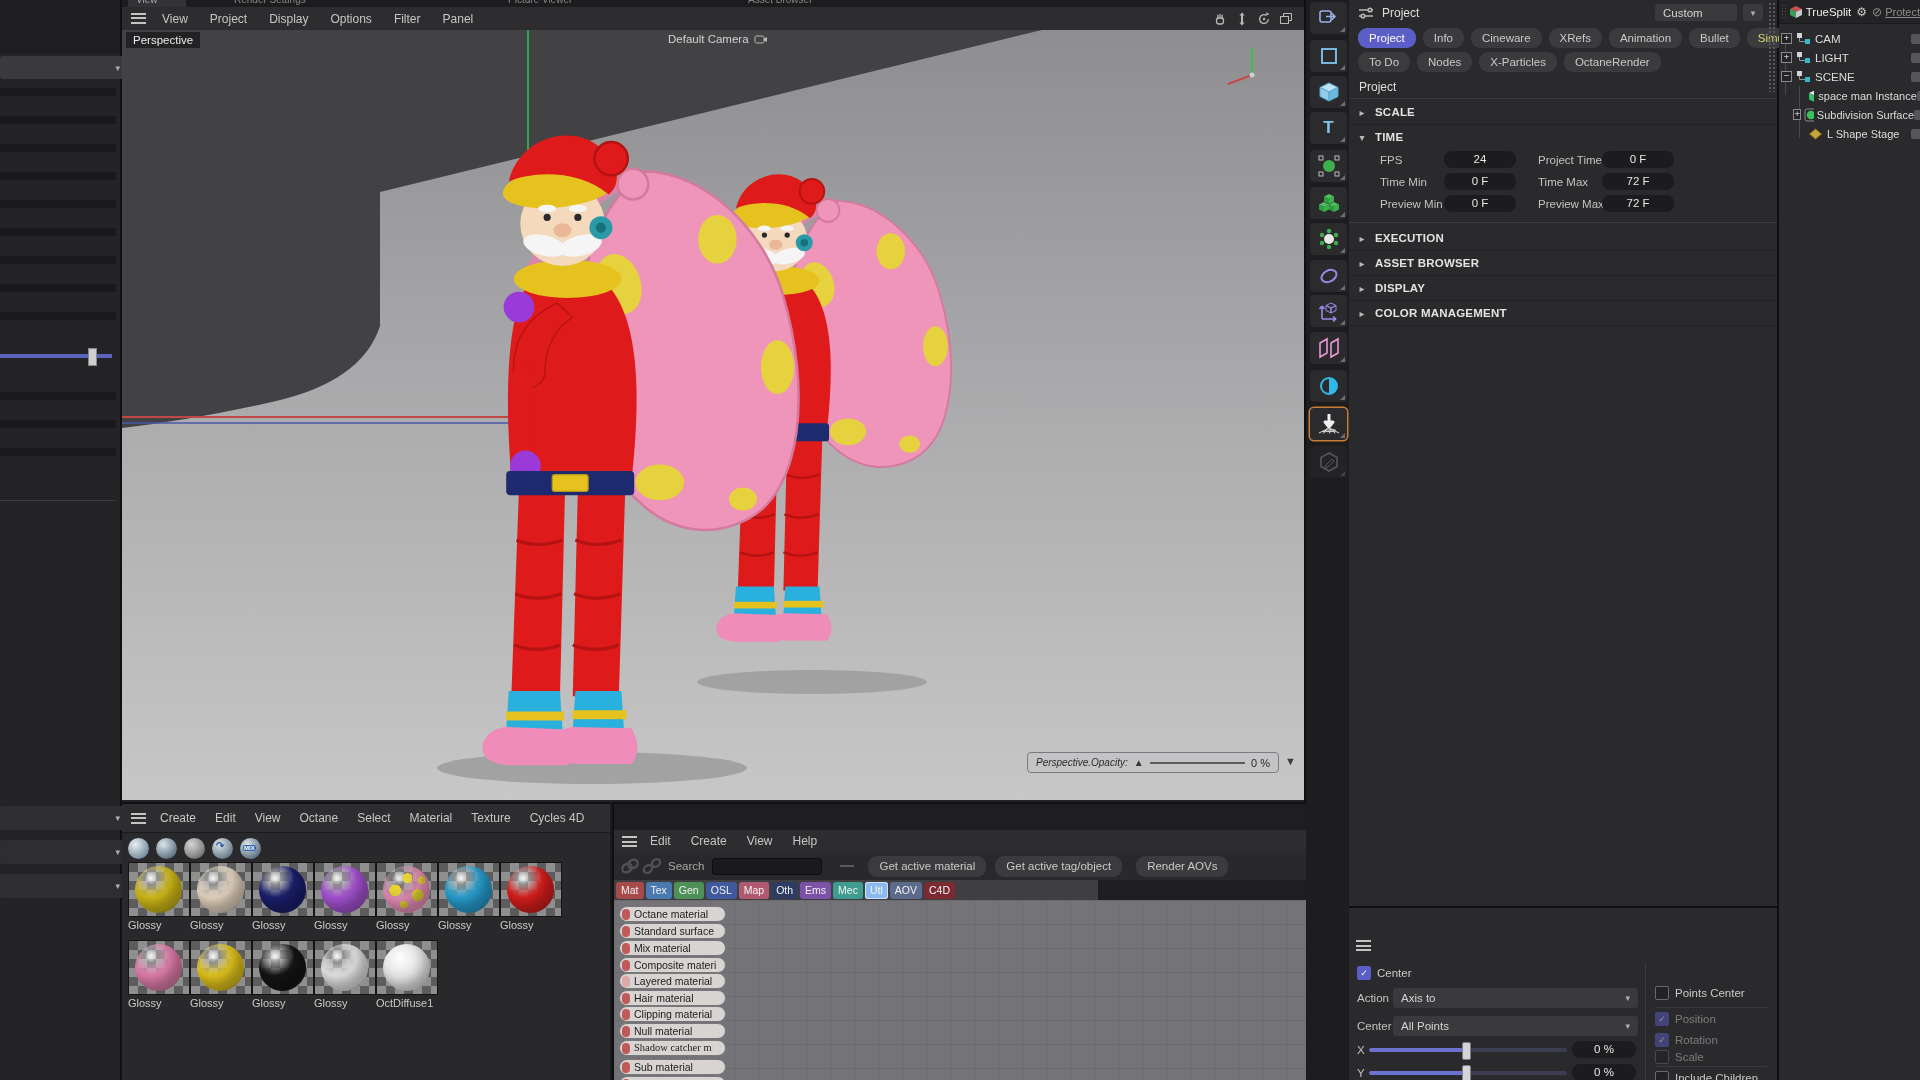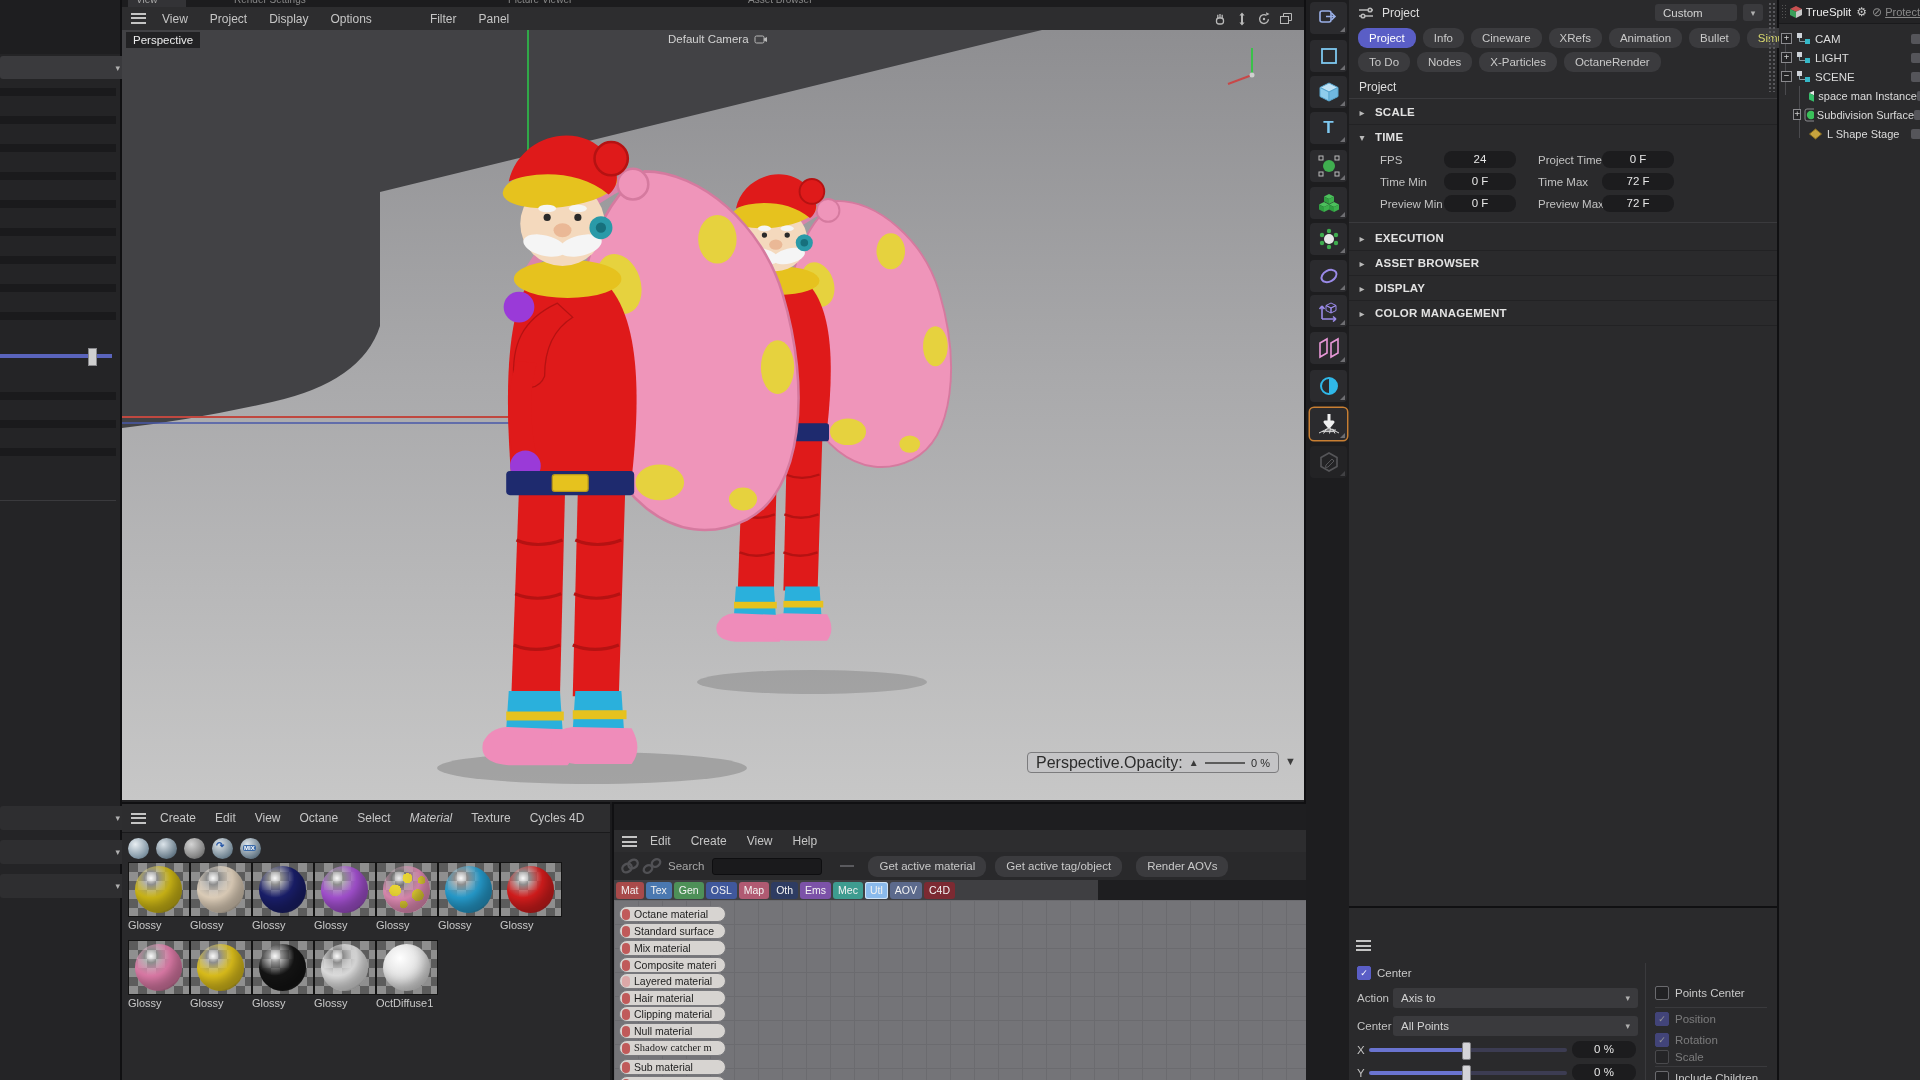--- a/index.html
+++ b/index.html
@@ -119,21 +119,21 @@
       <span class="abs" style="left:386px;top:-6px;font-size:10px;color:#888;">Picture Viewer</span>
       <span class="abs" style="left:626px;top:-6px;font-size:10px;color:#888;">Asset Browser</span>
     </div>
 
     <div class="abs" style="left:0;top:7px;width:1182px;height:23px;background:#2d2d2f;display:flex;align-items:center;border-bottom:1px solid #18181a;">
       <span class="burger" style="margin:0 14px 0 9px;"></span>
       <span class="menu-item" style="margin-right:18px;">View</span>
       <span class="menu-item" style="margin-right:18px;">Project</span>
       <span class="menu-item" style="margin-right:18px;">Display</span>
       <span class="menu-item" style="margin-right:18px;">Options</span>
-      <span class="menu-item" style="margin-right:18px;margin-left:36px;">Filter</span>
+      <span class="menu-item" style="margin-right:18px;">Filter</span>
       <span class="menu-item">Panel</span>
       <span style="flex:1"></span>
       <svg width="16" height="16" style="margin-right:6px;">
         <g stroke="#b8b8b8" fill="none" stroke-width="1.3">
             <rect x="4.5" y="7" width="7" height="6" rx="2.5"></rect>
             <path d="M5.8 7V3.8M8 7V3M10.2 7V3.8"></path>
           </g>
         </svg>
       <svg width="16" height="16" style="margin-right:6px;">
         <path d="M8 1.5 L10.6 4.6 H9 V11.4 H10.6 L8 14.5 L5.4 11.4 H7 V4.6 H5.4 Z" fill="#b8b8b8"></path>
@@ -217,21 +217,21 @@
     <span class="abs" style="left:4px;top:32px;background:#222224;color:#ececec;font-size:11.5px;padding:2px 7px;">Perspective</span>
     <div class="abs" style="left:546px;top:33px;display:flex;align-items:center;gap:5px;color:#d2d2d2;font-size:11.5px;">
       <span>Default Camera</span>
       <svg width="14" height="11">
           <rect x="1" y="2" width="9" height="7" rx="1.5" stroke="#b8b8b8" fill="none"></rect>
           <path d="M10 4.5 L13 3 V8 L10 6.5" fill="#b8b8b8"></path>
         </svg>
     </div>
 
     <div class="abs" style="left:905px;top:752px;width:252px;height:21px;background:#c4c4c6;border:1px solid #7c7c7e;border-radius:4px;display:flex;align-items:center;padding:0 8px;gap:6px;box-sizing:border-box;">
-      <span style="color:#2c2c2c;font-size:16px;white-space:nowrap;">Perspective.Opacity:</span>
+      <span style="color:#2c2c2c;font-size:10px;white-space:nowrap;font-style:italic;">Perspective.Opacity:</span>
       <span style="color:#3a3a3a;font-size:10px;">▲</span>
       <span style="flex:1;height:2px;background:#5c5c5c;"></span>
       <span style="color:#2c2c2c;font-size:11px;">0 %</span>
     </div>
     <span class="abs" style="left:1163px;top:755px;color:#3c3c3c;font-size:11px;">▼</span>
   </div>
 
   <div class="panel" style="left:1304px;top:0;width:45px;height:1080px;background:#1d1d1f;border-left:2px solid #101012;border-right:2px solid #101012;">
     <div class="vtool" style="top:2px;">
       <svg width="22" height="20">
@@ -327,21 +327,21 @@
   </div>
 
   <div class="panel" style="left:122px;top:802px;width:488px;height:278px;background:#29292b;border-top:2px solid #101012;">
     <div class="abs" style="left:0;top:0;width:488px;height:28px;background:#2d2d2f;border-bottom:1px solid #1a1a1c;display:flex;align-items:center;">
       <span class="burger" style="margin:0 12px 0 9px;"></span>
       <span class="menu-item" style="margin-right:15px;">Create</span>
       <span class="menu-item" style="margin-right:15px;">Edit</span>
       <span class="menu-item" style="margin-right:15px;">View</span>
       <span class="menu-item" style="margin-right:15px;">Octane</span>
       <span class="menu-item" style="margin-right:15px;">Select</span>
-      <span class="menu-item" style="margin-right:15px;font-style:italic;">Material</span>
+      <span class="menu-item" style="margin-right:15px;">Material</span>
       <span class="menu-item" style="margin-right:15px;">Texture</span>
       <span class="menu-item">Cycles 4D</span>
     </div>
     <div class="abs" style="left:6px;top:31px;width:480px;height:26px;display:flex;gap:7px;align-items:center;">
       <div style="width:21px;height:21px;border-radius:50%;background:radial-gradient(circle at 35% 30%,#e8eef2,#7e93a2 70%,#45525c);"></div>
       <div style="width:21px;height:21px;border-radius:50%;background:radial-gradient(circle at 35% 30%,#dce4ea,#677a88 70%,#39444c);"></div>
       <div style="width:21px;height:21px;border-radius:50%;background:radial-gradient(circle at 35% 30%,#d4d4d4,#8a8a8a 60%,#4c4c4c);"></div>
       <div style="width:21px;height:21px;border-radius:50%;background:radial-gradient(circle at 35% 30%,#e0e6ea,#6e8290 70%,#3c4850);position:relative;">
         <span style="position:absolute;left:4px;top:2px;color:#2a5aa8;font-size:10px;font-weight:bold;">↷</span>
         </div>

